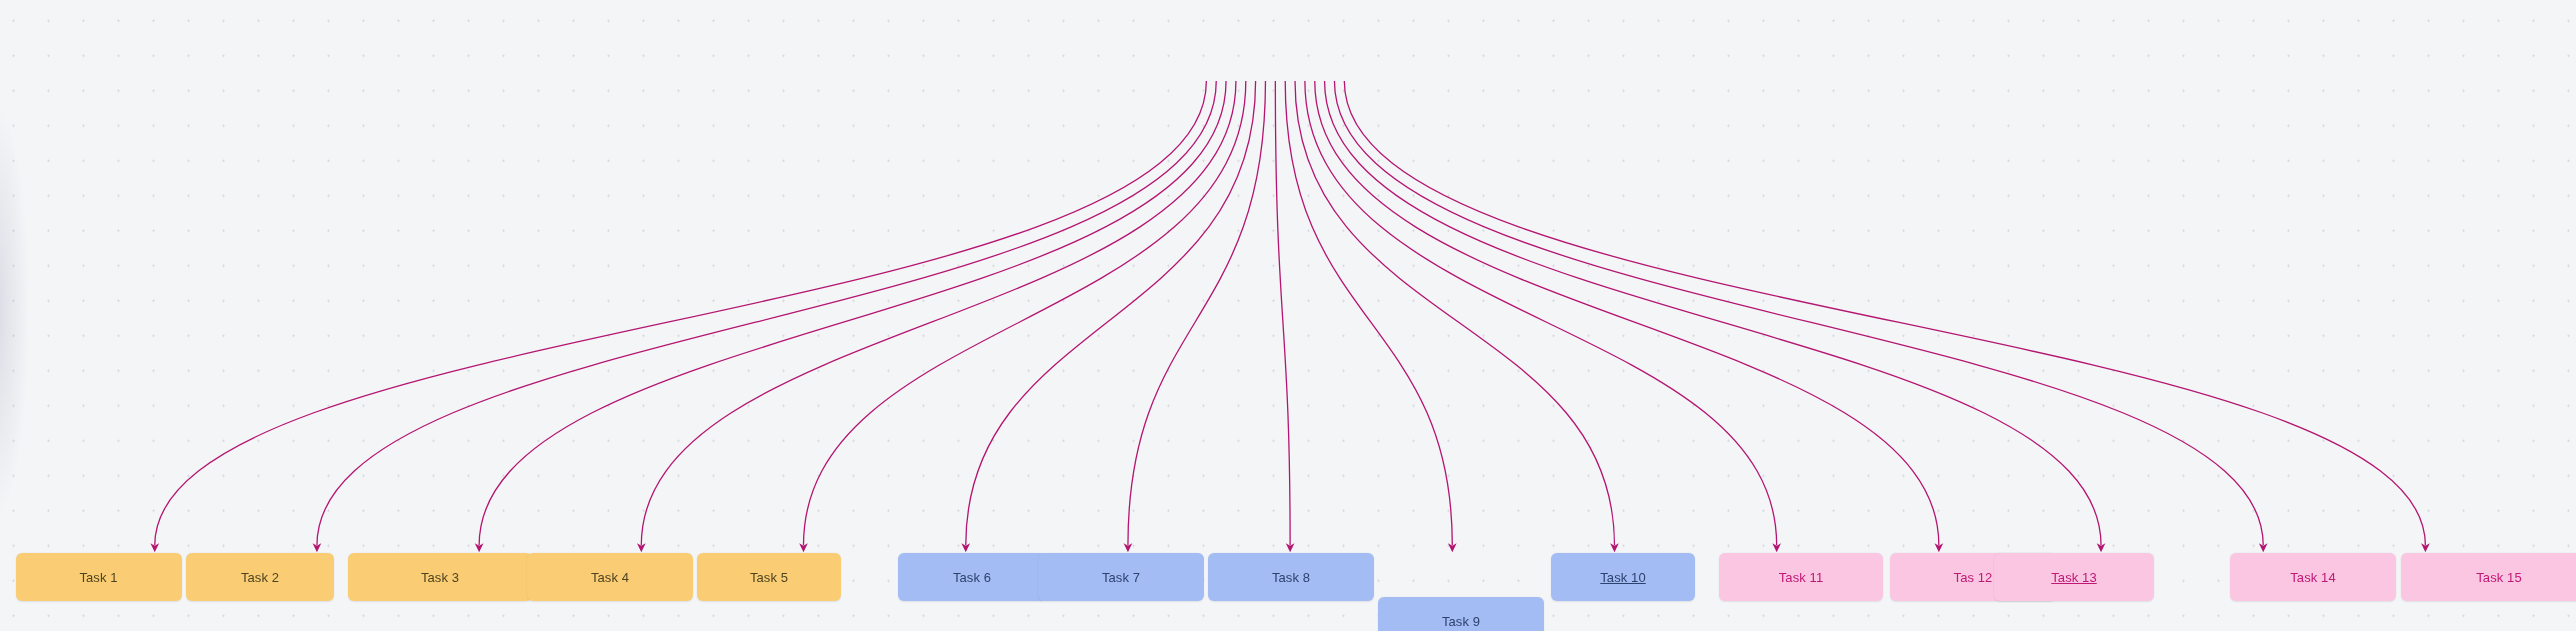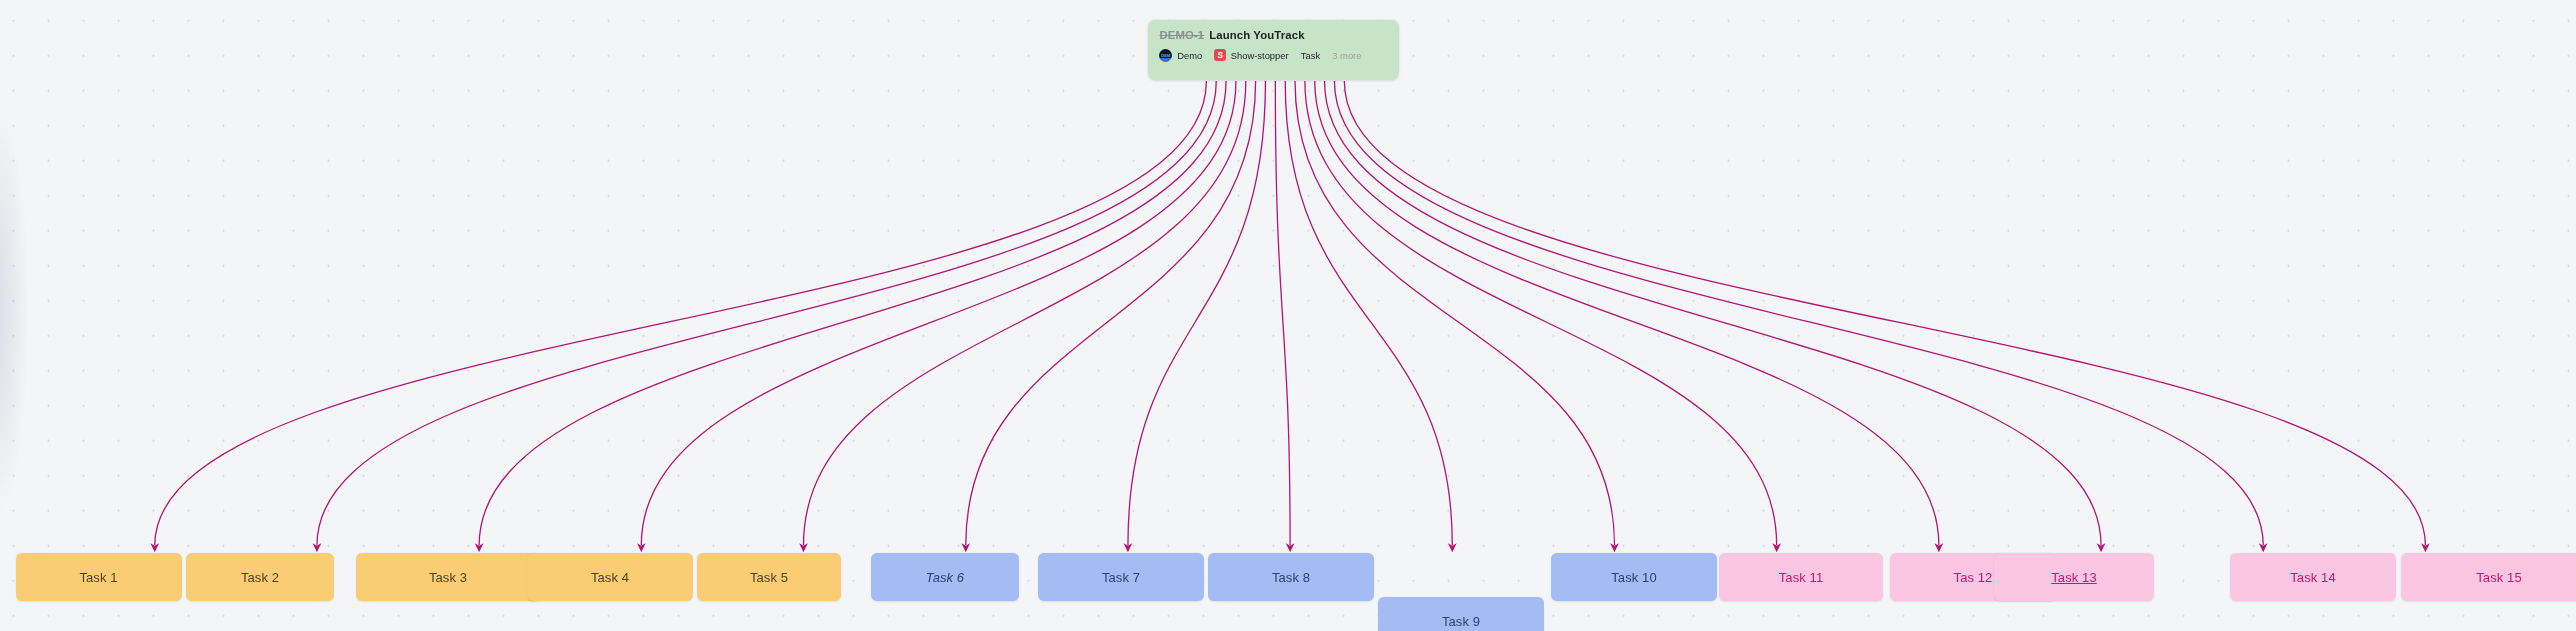--- a/index.html
+++ b/index.html
@@ -89,72 +89,59 @@
       <path d="M 1610.8 99 C 1610.8 399.6, 2375.4 388.0, 2375.4 668" fill="none" stroke="#B41571" stroke-width="1.6"></path>
       <path d="M 2370.1 665.5 L 2375.4 676.5 L 2380.7 665.5 L 2375.4 668.5 Z" fill="#B41571"></path>
       <path d="M 1622.8 99 C 1622.8 399.6, 2574.1 388.0, 2574.1 668" fill="none" stroke="#B41571" stroke-width="1.6"></path>
       <path d="M 2568.8 665.5 L 2574.1 676.5 L 2579.4 665.5 L 2574.1 668.5 Z" fill="#B41571"></path>
       <path d="M 1634.9 99 C 1634.9 399.6, 2772.8 388.0, 2772.8 668" fill="none" stroke="#B41571" stroke-width="1.6"></path>
       <path d="M 2767.5 665.5 L 2772.8 676.5 L 2778.1 665.5 L 2772.8 668.5 Z" fill="#B41571"></path>
       <path d="M 1647.0 99 C 1647.0 399.6, 2971.5 388.0, 2971.5 668" fill="none" stroke="#B41571" stroke-width="1.6"></path>
       <path d="M 2966.2 665.5 L 2971.5 676.5 L 2976.8 665.5 L 2971.5 668.5 Z" fill="#B41571"></path>
     </svg>
 
-  <div class="root-card" id="root-card" style="background: rgb(199, 228, 201);">
-    <div class="root-title">
-      <span class="issue-id">DEMO-1</span><span>Launch YouTrack</span>
-    </div>
-    <div class="root-meta">
-      <span class="avatar">DEM</span>
-      <span class="meta-label">Demo</span>
-      <span class="prio-badge">S</span>
-      <span class="meta-label">Show-stopper</span>
-      <span class="meta-label">Task</span>
-      <span class="more-label">3 more</span>
-    </div>
-  </div>
 
   <div id="task-row">
   <div class="task" style="left: 15.5px; width: 166px; background: rgb(250, 205, 116); color: rgb(78, 67, 32);">
     <span class="task-label">Task 1</span>
   </div>
 
   <div class="task" style="left: 186px; width: 148px; background: rgb(250, 205, 116); color: rgb(78, 67, 32);">
     <span class="task-label">Task 2</span>
   </div>
 
-  <div class="task" style="left: 356px; width: 184px; background: rgb(250, 205, 116); color: rgb(78, 67, 32);">
+  <div class="task" style="left: 348px; width: 184px; background: rgb(250, 205, 116); color: rgb(78, 67, 32);">
     <span class="task-label">Task 3</span>
   </div>
 
   <div class="task" style="left: 527px; width: 166px; background: rgb(250, 205, 116); color: rgb(78, 67, 32);">
     <span class="task-label">Task 4</span>
   </div>
 
   <div class="task" style="left: 697px; width: 144px; background: rgb(250, 205, 116); color: rgb(78, 67, 32);">
     <span class="task-label">Task 5</span>
   </div>
 
-  <div class="task" style="left: 871px; width: 148px; background: rgb(164, 188, 244); color: rgb(46, 66, 112); font-style: italic;">
+  <div class="task" style="left: 898px; width: 148px; background: rgb(164, 188, 244); color: rgb(46, 66, 112);">
     <span class="task-label">Task 6</span>
   </div>
 
   <div class="task" style="left: 1038px; width: 166px; background: rgb(164, 188, 244); color: rgb(46, 66, 112);">
     <span class="task-label">Task 7</span>
   </div>
 
   <div class="task" style="left: 1208px; width: 166px; background: rgb(164, 188, 244); color: rgb(46, 66, 112);">
     <span class="task-label">Task 8</span>
   </div>
 
   <div class="task" style="left: 1378px; width: 166px; background: rgb(164, 188, 244); color: rgb(46, 66, 112); margin-top: 44px;">
     <span class="task-label">Task 9</span>
   </div>
 
-  <div class="task" style="left: 1551px; width: 166px; background: rgb(164, 188, 244); color: rgb(46, 66, 112);">
+  <div class="task" style="left: 1551px; width: 144px; background: rgb(164, 188, 244); color: rgb(46, 66, 112); text-decoration: underline;">
     <span class="task-label">Task 10</span>
   </div>
 
   <div class="task" style="left: 1719px; width: 164px; background: rgb(250, 198, 226); color: rgb(192, 24, 117);">
     <span class="task-label">Task 11</span>
   </div>
 
   <div class="task" style="left: 1890px; width: 166px; background: rgb(250, 198, 226); color: rgb(192, 24, 117);">
     <span class="task-label">Tas 12</span>
   </div>

